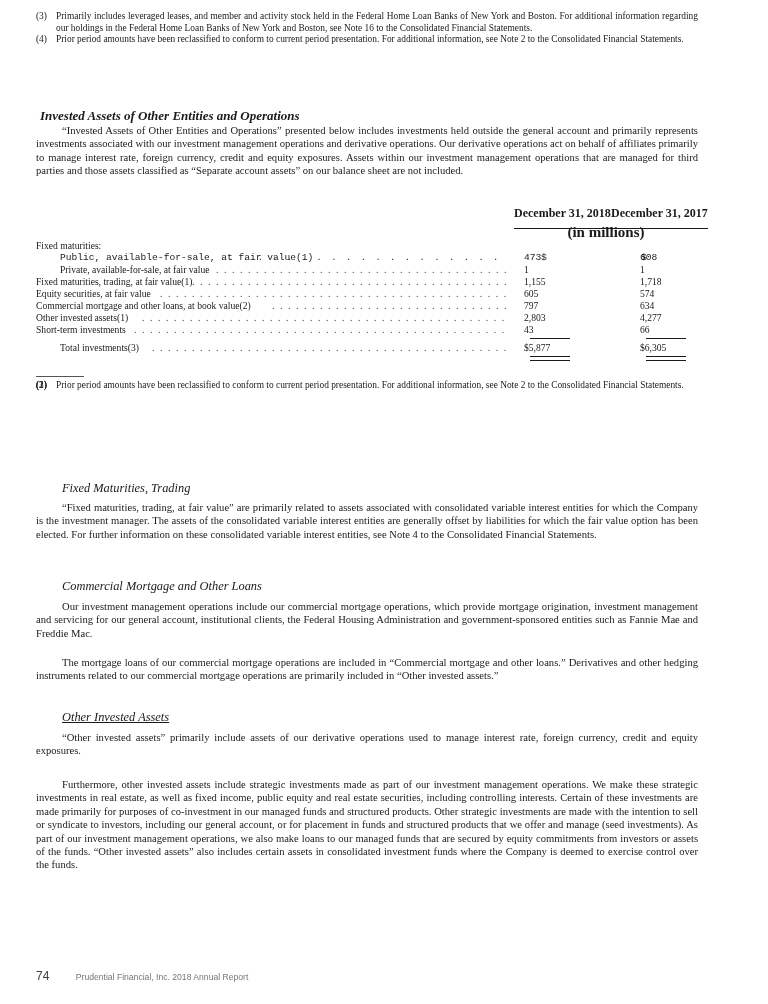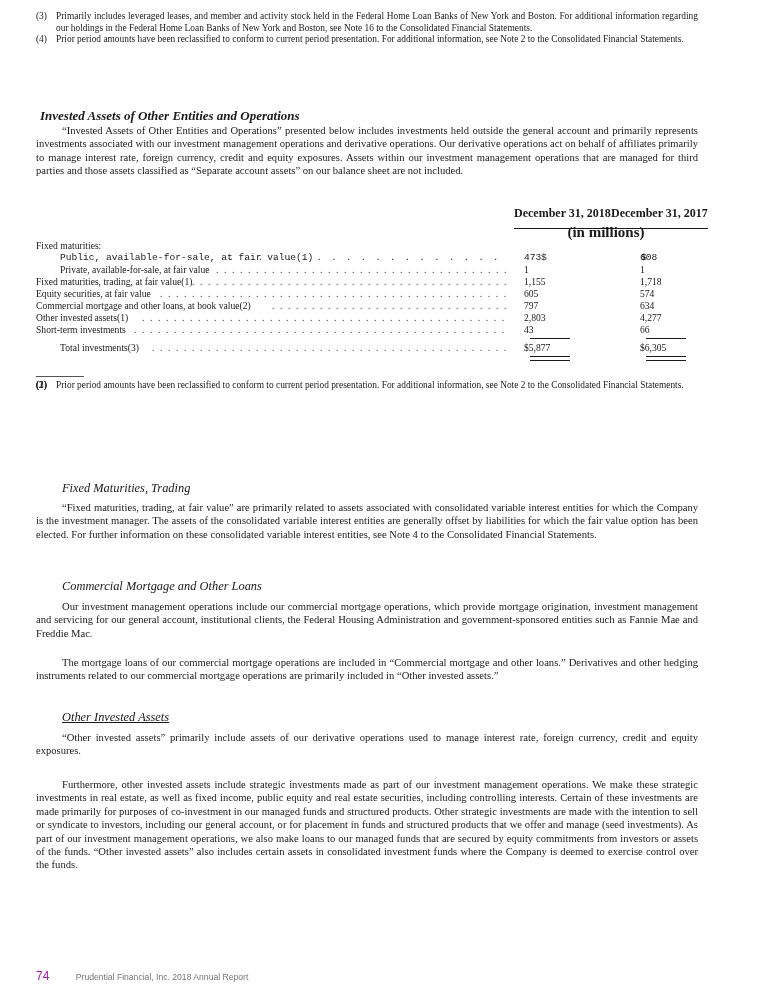--- a/index.html
+++ b/index.html
@@ -40,21 +40,21 @@
   .row .v.c1 { left: 488px; width: 46px; }
   .row .v.c2 { left: 604px; width: 47px; }
   .row .cur { position: absolute; }
   .row .cur.c1 { left: 505px; }
   .row .cur.c2 { left: 605px; }
   .uline { position: absolute; height: 1px; background: #1a1a1a; }
   .dline { position: absolute; height: 3px; border-top: 1px solid #1a1a1a; border-bottom: 1px solid #1a1a1a; }
   .fn-rule { position: absolute; top: 376px; left: 0; width: 48px; height: 1px; background: #555; }
   .table-notes { position: absolute; top: 380px; left: 0; width: 662px; }
   .footer { position: absolute; left: 36px; top: 966px; font-family: "Liberation Sans", "DejaVu Sans", sans-serif; }
-  .footer .pg { font-size: 12px; color: #a21caf; }
+  .footer .pg { font-size: 12px; color: #404040; }
   .footer .rpt { font-size: 8.6px; color: #777; margin-left: 22px; }
 </style>
 </head>
 <body>
 
 <div class="page">
 
   <div class="top-notes">
     <div class="fn">
       <span class="num">(3)</span>

